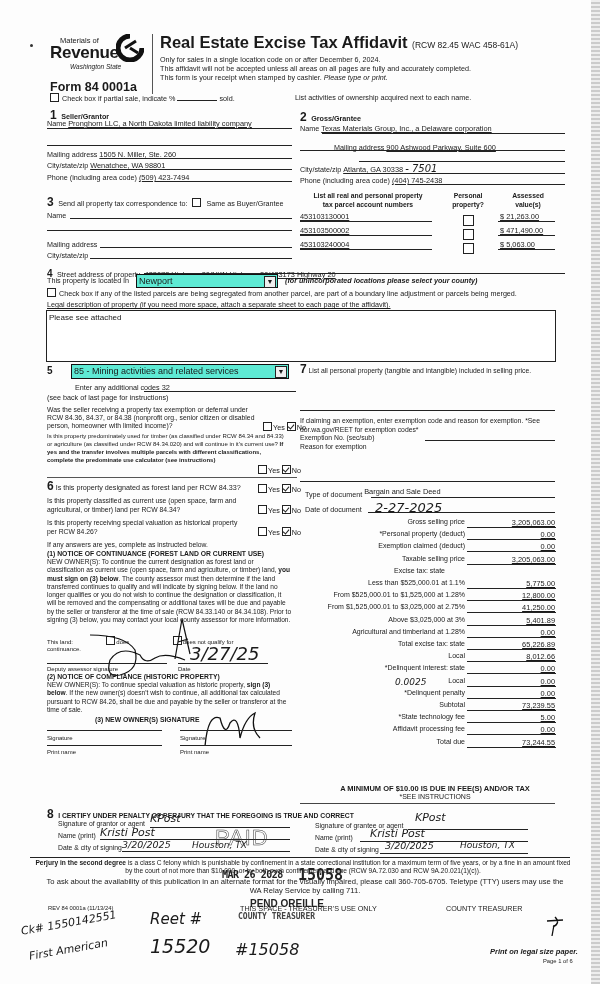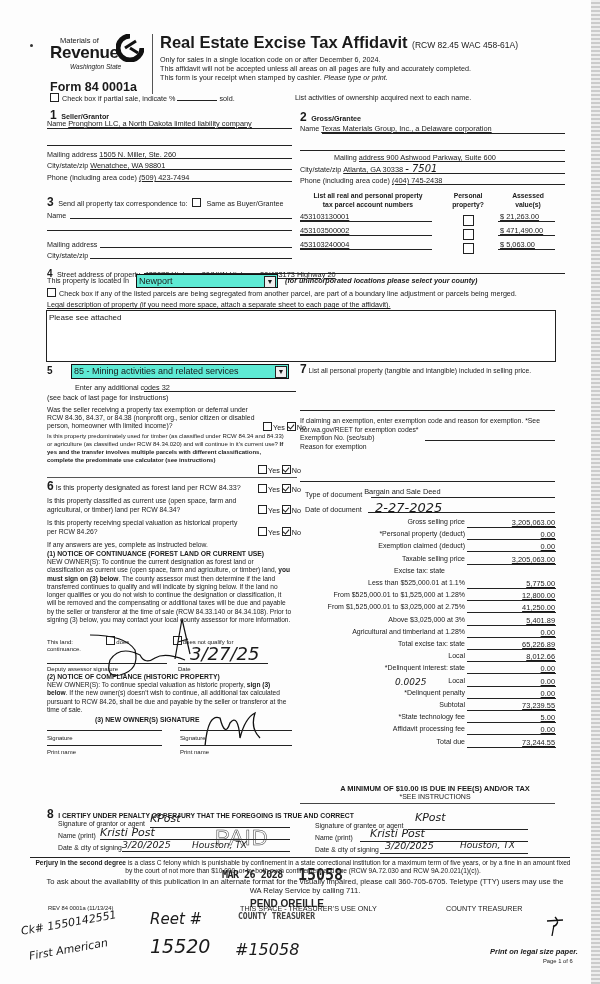--- a/index.html
+++ b/index.html
@@ -90,21 +90,21 @@
   <div class="abs" style="left:300px;top:107px;">
     <span class="secnum">2</span>
     <span class="sm bold">Gross/Grantee</span>
   </div>
   <div class="abs sm" style="left:300px;top:124px;white-space:nowrap;">
     <span>Name</span>
     <span class="val">Texas Materials Group, Inc., a Delaware corporation</span>
   </div>
   <div class="field-line" style="left:322px;top:133px;width:243px;"></div>
   <div class="field-line" style="left:300px;top:150px;width:265px;"></div>
-  <div class="abs sm" style="left:300px;top:153px;white-space:nowrap;padding-left:34px;">
+  <div class="abs sm" style="left:300px;top:143px;white-space:nowrap;padding-left:34px;">
     <span>Mailing address</span>
     <span class="val">900 Ashwood Parkway, Suite 600</span>
   </div>
   <div class="field-line" style="left:359px;top:161px;width:206px;"></div>
   <div class="abs sm" style="left:300px;top:164px;white-space:nowrap;">
     <span>City/state/zip</span>
     <span class="val">Atlanta, GA 30338</span>
     <span class="hw" style="font-size:10px;">- 7501</span>
   </div>
   <div class="field-line" style="left:357px;top:173px;width:208px;"></div>

